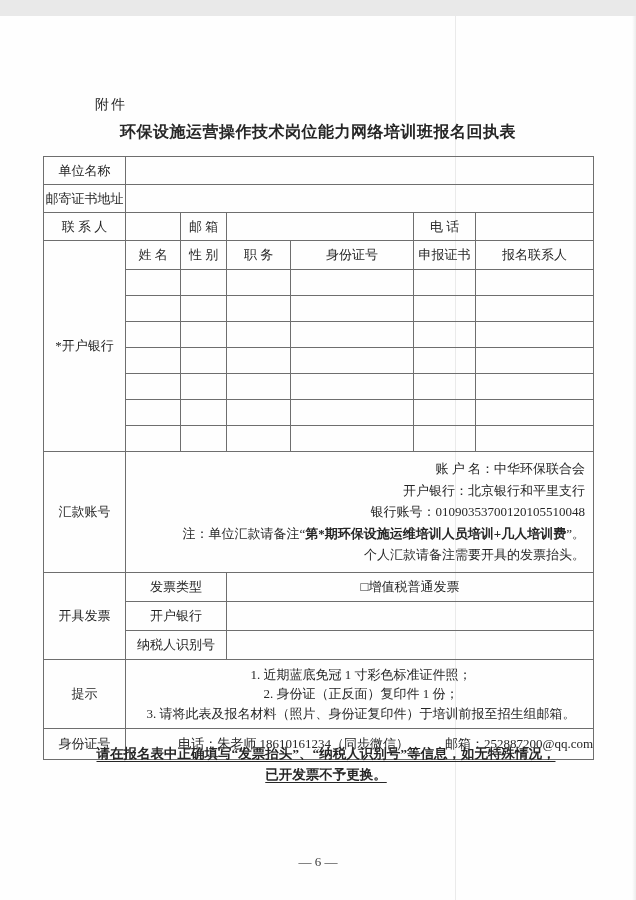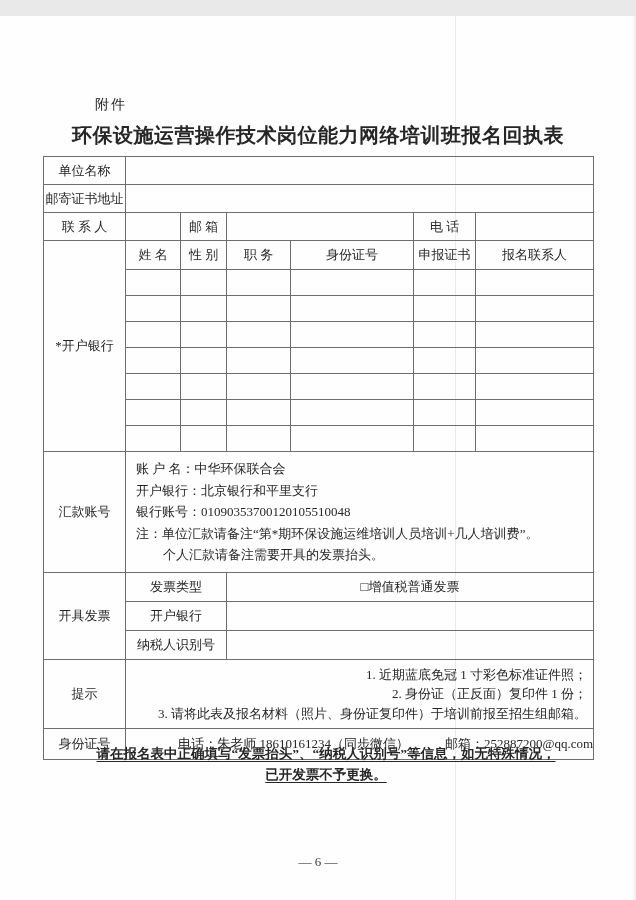--- a/index.html
+++ b/index.html
@@ -32,21 +32,21 @@
     left: 95px; top: 80px;
     font-size: 14px;
     letter-spacing: 2px;
   }
   .doc-title {
     position: absolute;
     left: 0; top: 106px;
     width: 636px;
     text-align: center;
     font-weight: bold;
-    font-size: 20px;
+    font-size: 16px;
     letter-spacing: .5px;
   }
   table.form {
     position: absolute;
     left: 43px; top: 140px;
     width: 550px;
     border-collapse: collapse;
     table-layout: fixed;
     background: transparent;
   }
@@ -59,32 +59,32 @@
     overflow: hidden;
   }
   .lbl { text-align: center; }
   .h28 { height: 28px; }
   .hhdr { height: 29px; }
   .he { height: 26px; }
   .remit-cell {
     height: 110px;
     padding: 5px 8px 5px 10px !important;
     line-height: 21.5px;
-    text-align: left;
+    text-align: right;
     vertical-align: middle;
   }
-  .remit-cell .note b { font-weight: normal; }
+  .remit-cell .note b { font-weight: bold; }
   .remit-cell .note2 { padding-left: 27px; }
   .inv-val { text-align: center; border-radius: 8px; }
   .tips-cell {
     height: 60px;
     padding: 4px 6px 4px 9px !important;
     line-height: 19.5px;
     font-size: 12.8px;
-    text-align: right;
+    text-align: center;
   }
   .contact-cell {
     height: 30px;
     padding-left: 10px !important;
     font-weight: bold;
     text-align: right;
   }
   .contact-cell .gap { margin-left: 36px; }
   .footer {
     position: absolute;

